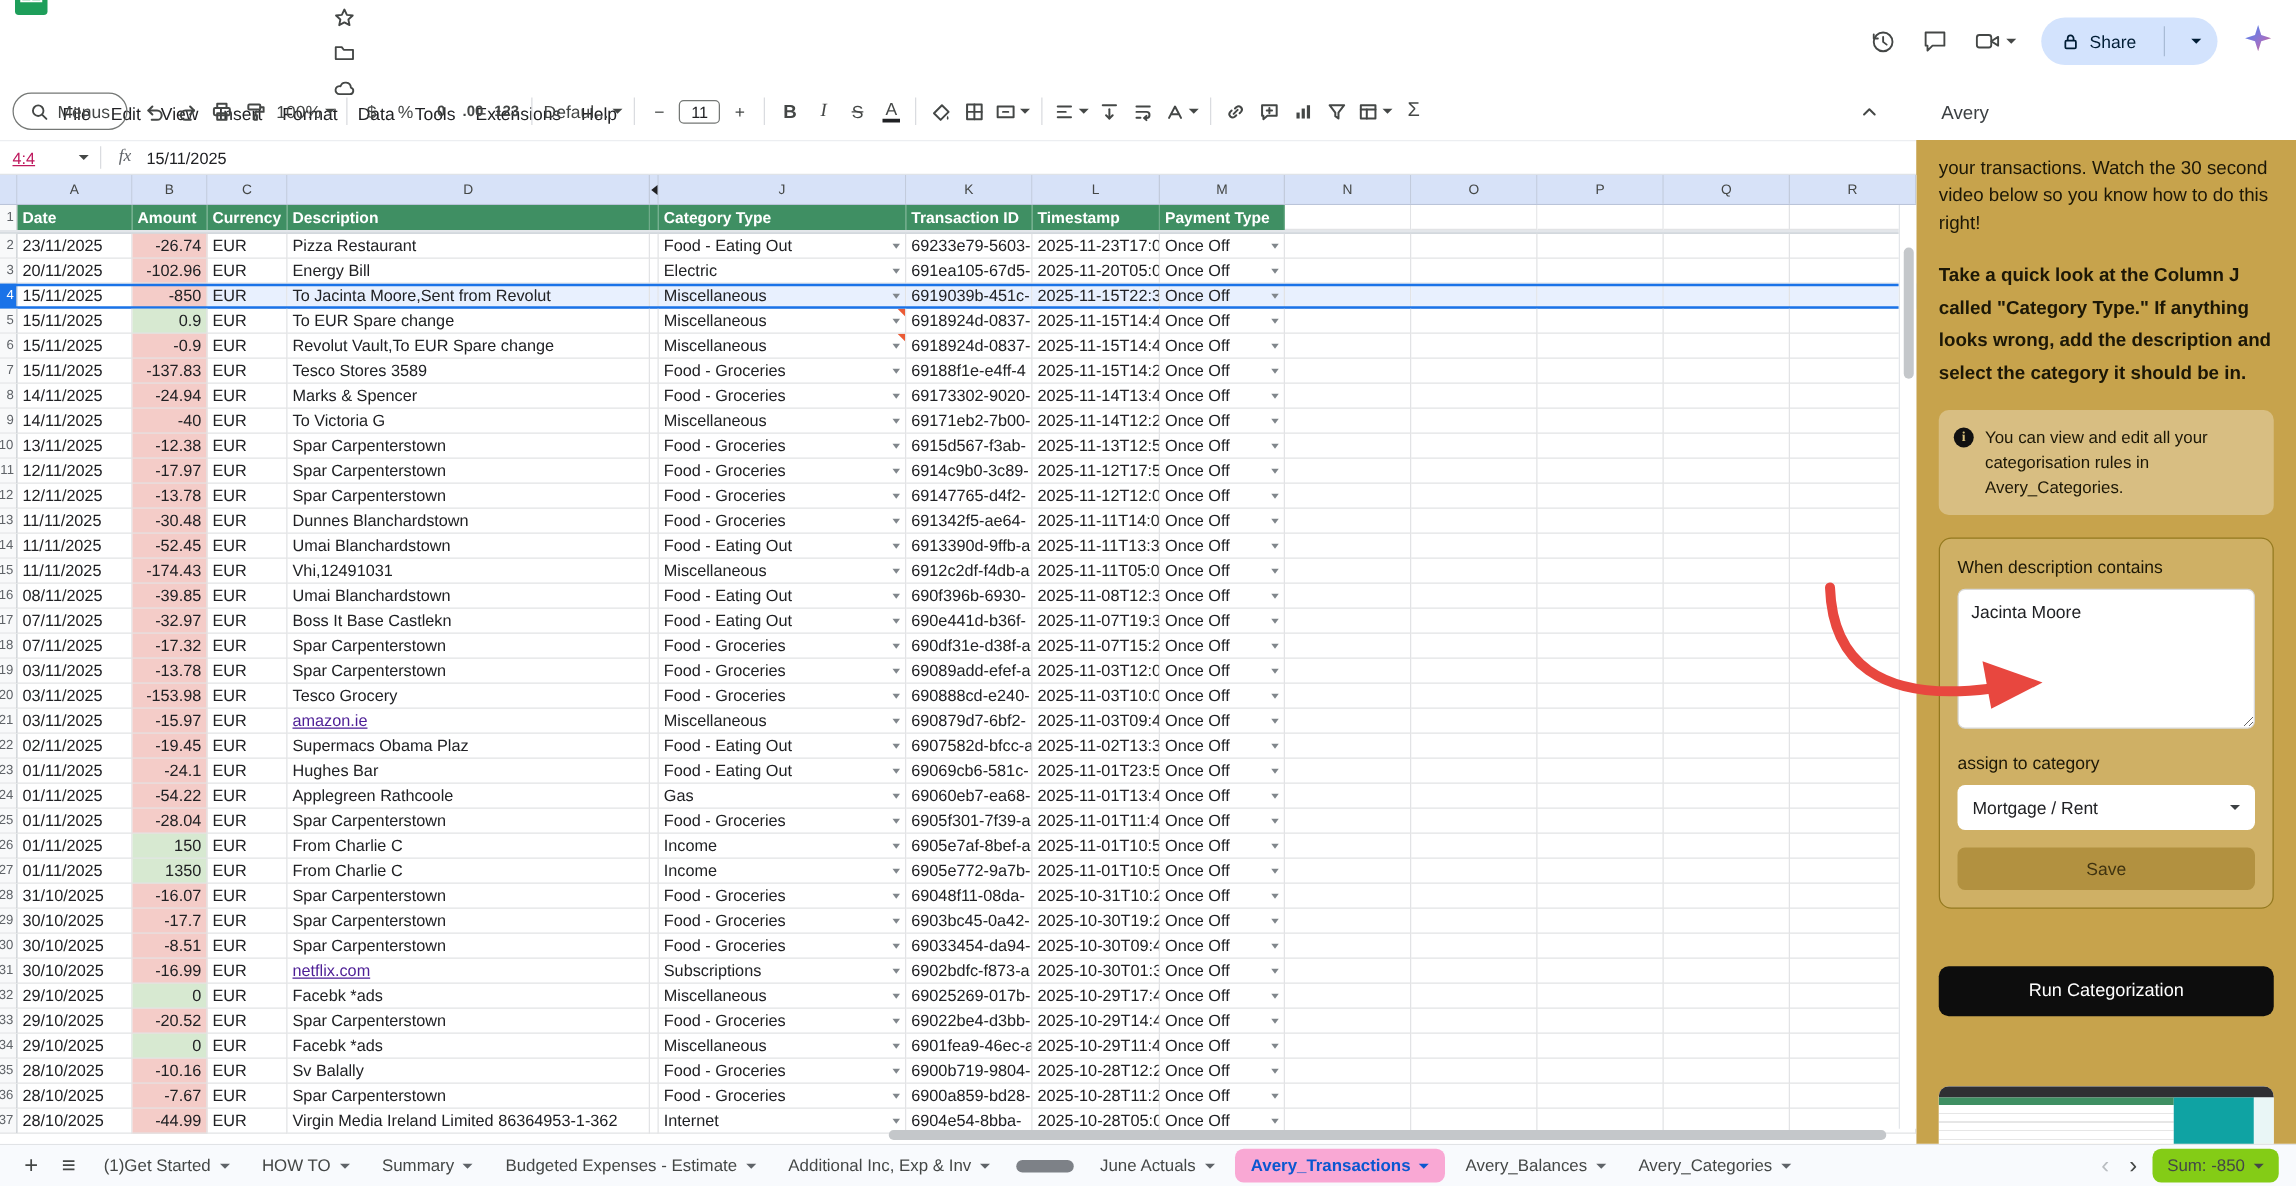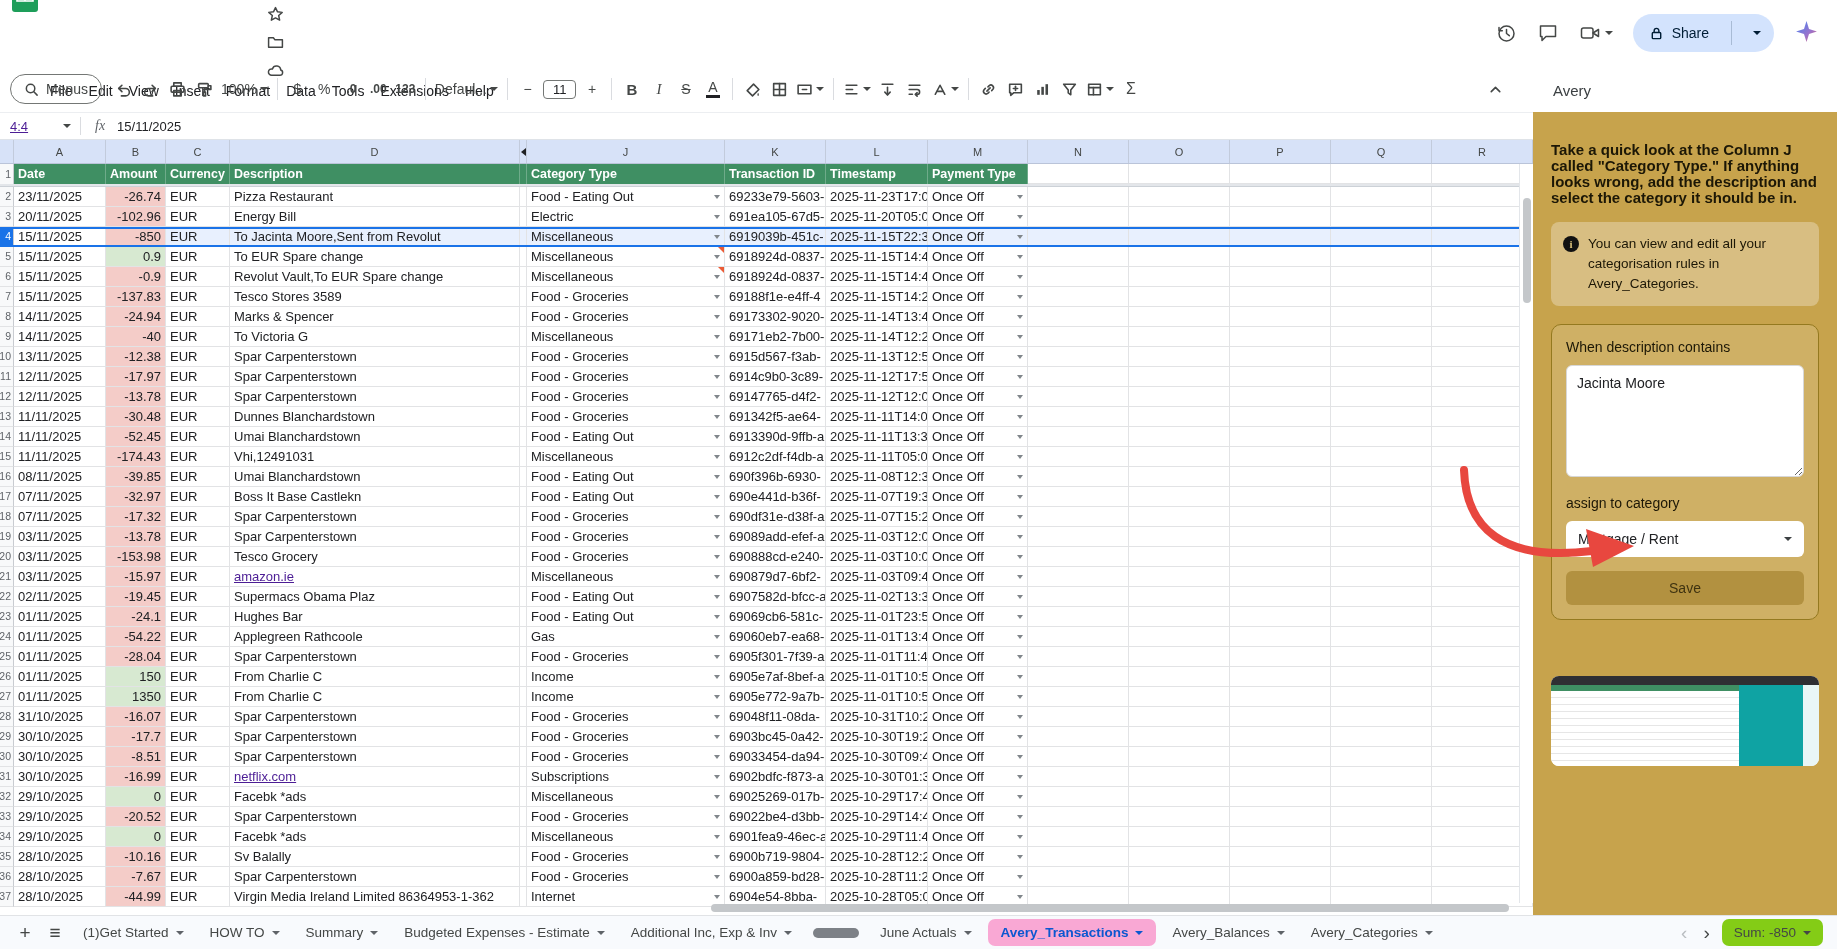--- a/index.html
+++ b/index.html
@@ -52,21 +52,21 @@
   .slet { text-decoration:line-through; font-size:14px; }
   .abtn { display:flex; flex-direction:column; align-items:center; line-height:14px; font-size:14px; }
   .colorbar { display:block; width:14px; height:3px; background:#202124; margin-top:1px; }
   .smalltxt { font-size:12px; font-weight:bold; letter-spacing:0; }
   .sizebox { border:1px solid #747775; border-radius:4px; padding:1px 9px; font-size:13px; margin:0 2px; }
   .sigma { font-size:16px; }
   .collapse-btn { margin-left:auto; margin-right:14px; }
 
   
   .formulabar { height:28px; display:flex; align-items:center; border-top:1px solid #eceef1; border-bottom:1px solid #dfe3e8; font-size:13px; }
-  .namebox { width:80px; display:flex; align-items:center; justify-content:space-between; padding:0 9px 0 10px; color:#4c1d95; flex:none;text-decoration:underline; }
+  .namebox { width:80px; display:flex; align-items:center; justify-content:space-between; padding:0 9px 0 10px; color:#be185d; flex:none;text-decoration:underline; }
   .fsep { width:1px; height:18px; background:#dadce0; }
   .fx { margin:0 12px 0 14px; font-style:italic; color:#5f6368; font-family:"Liberation Serif", serif; font-size:14px; }
   .fvalue { color:#202124; }
 
   
   .sheet { height:775px; position:relative; overflow:hidden; background:#fff; }
   .colheaders { display:flex; height:24px; border-bottom:1px solid #bac4d9; background:#d7e2f8; }
   .chcell { display:flex; align-items:center; justify-content:center; font-size:11px; color:#444746; border-right:1px solid #c2cbdc; background:#d7e2f8; overflow:visible; }
   .corner { width:14px; flex:none; }
   .headerrow { display:flex; height:20px; }
@@ -101,21 +101,21 @@
   
   .vscroll { position:absolute; right:0; top:24px; bottom:12px; width:14px; background:#fff; border-left:1px solid #e3e6ea; }
   .vthumbbar { position:absolute; top:34px; left:3px; width:8px; height:105px; background:#c4c7ca; border-radius:4px; }
   .hthumbbar { position:absolute; bottom:3px; left:711px; width:798px; height:8px; background:#c4c7ca; border-radius:4px; }
 
   
   .sidebar { flex:1; display:flex; flex-direction:column; background:#fff; }
   .sidebar-head { height:46px; padding:16px 0 0 20px; font-size:15px; color:#3c4043; }
   .gold-panel { flex:1; background:#c7a34c; overflow:hidden; padding:12px 18px 0 18px; color:#1c1706; }
   .sb-intro { font-size:15px; line-height:22px; }
-  .sb-instruction { font-size:15px; line-height:16px; font-weight:bold; margin-top:18px; }
+  .sb-instruction { font-size:15px; line-height:26px; font-weight:bold; margin-top:18px; }
   .sb-info { margin-top:16px; background:rgba(255,255,255,.30); border-radius:8px; padding:12px; display:flex; gap:9px; font-size:13.5px; line-height:20px; }
   .info-i { width:16px; height:16px; border-radius:50%; background:#111; color:#d9c07a; font-size:11px; font-weight:bold; display:flex; align-items:center; justify-content:center; flex:none; margin-top:2px; font-family:"Liberation Serif", serif; }
   .sb-card { margin-top:18px; background:rgba(255,255,255,.14); border:1px solid #94791f; border-radius:10px; padding:14px; }
   .sb-label { font-size:14px; margin-bottom:10px; }
   .sb-textarea { width:100%; height:112px; border:1px solid #d7d7d7; border-radius:6px; background:#fff; font-family:"Liberation Sans", sans-serif; font-size:14px; padding:9px 10px; resize:vertical; color:#202124; }
   .sb-label2 { font-size:14px; margin:14px 0 10px; }
   .sb-select { height:36px; background:#fff; border-radius:6px; display:flex; align-items:center; justify-content:space-between; padding:0 12px; font-size:14px; color:#202124; }
   .sb-select .caret { border-top-color:#3c4043; }
   .save-btn { margin-top:14px; width:100%; height:34px; border:none; border-radius:6px; background:#b29140; color:#3f3310; font-size:14px; font-weight:500; font-family:"Liberation Sans", sans-serif; }
   .run-btn { margin-top:46px; width:100%; height:40px; border:none; border-radius:8px; background:#0d0d0d; color:#fff; font-size:14.5px; font-weight:500; font-family:"Liberation Sans", sans-serif; }
@@ -1084,35 +1084,37 @@
       <div class="vscroll">
           <div class="vthumbbar"></div>
         </div>
       <div class="hthumbbar"></div>
     </div>
   </div>
 
   <aside class="sidebar">
     <div class="sidebar-head">Avery</div>
     <div class="gold-panel">
+      <p class="sb-intro">your transactions. Watch the 30 second video below so you know how to do this right!</p>
       <p class="sb-instruction">Take a quick look at the Column J called "Category Type." If anything looks wrong, add the description and select the category it should be in.</p>
       <div class="sb-info">
         <span class="info-i">i</span>
         <span>You can view and edit all your categorisation rules in Avery_Categories.</span>
       </div>
       <div class="sb-card">
         <div class="sb-label">When description contains</div>
         <textarea class="sb-textarea" style="">Jacinta Moore</textarea>
         <div class="sb-label2">assign to category</div>
         <div class="sb-select">
           <span>Mortgage / Rent</span>
           <span class="caret"></span>
         </div>
         <button class="save-btn">Save</button>
       </div>
+      <button class="run-btn">Run Categorization</button>
       <div class="vthumb">
         <div class="vt-top"></div>
         <div class="vt-green"></div>
         <div class="vt-rows"></div>
         <div class="vt-edge"></div>
         <div class="vt-side"></div>
       </div>
     </div>
   </aside>
 </div>

